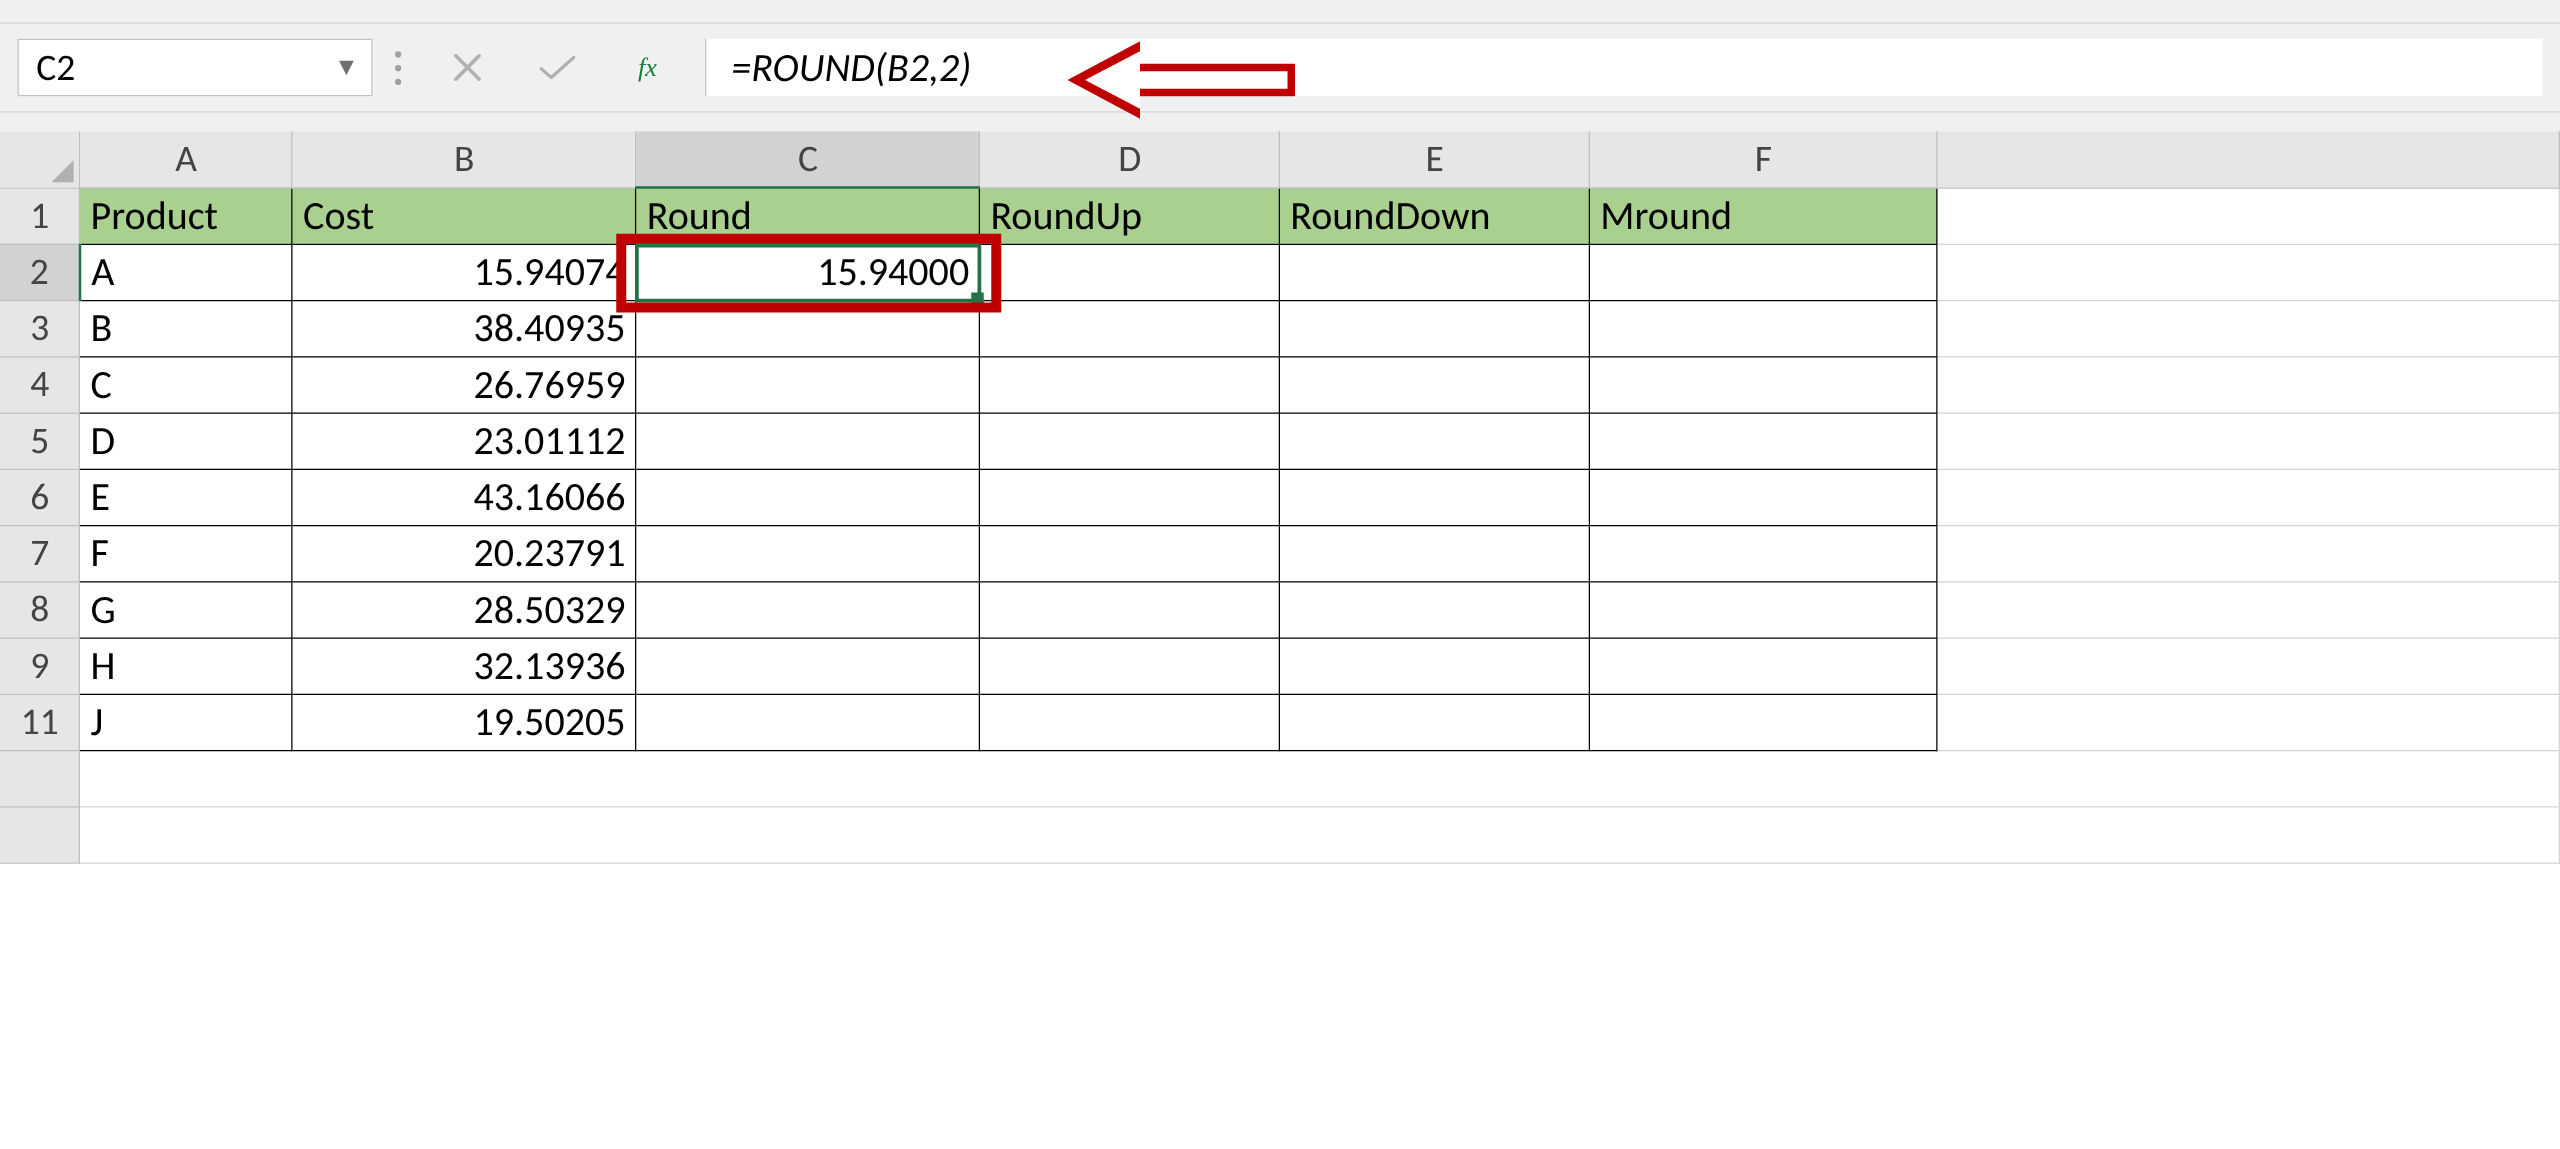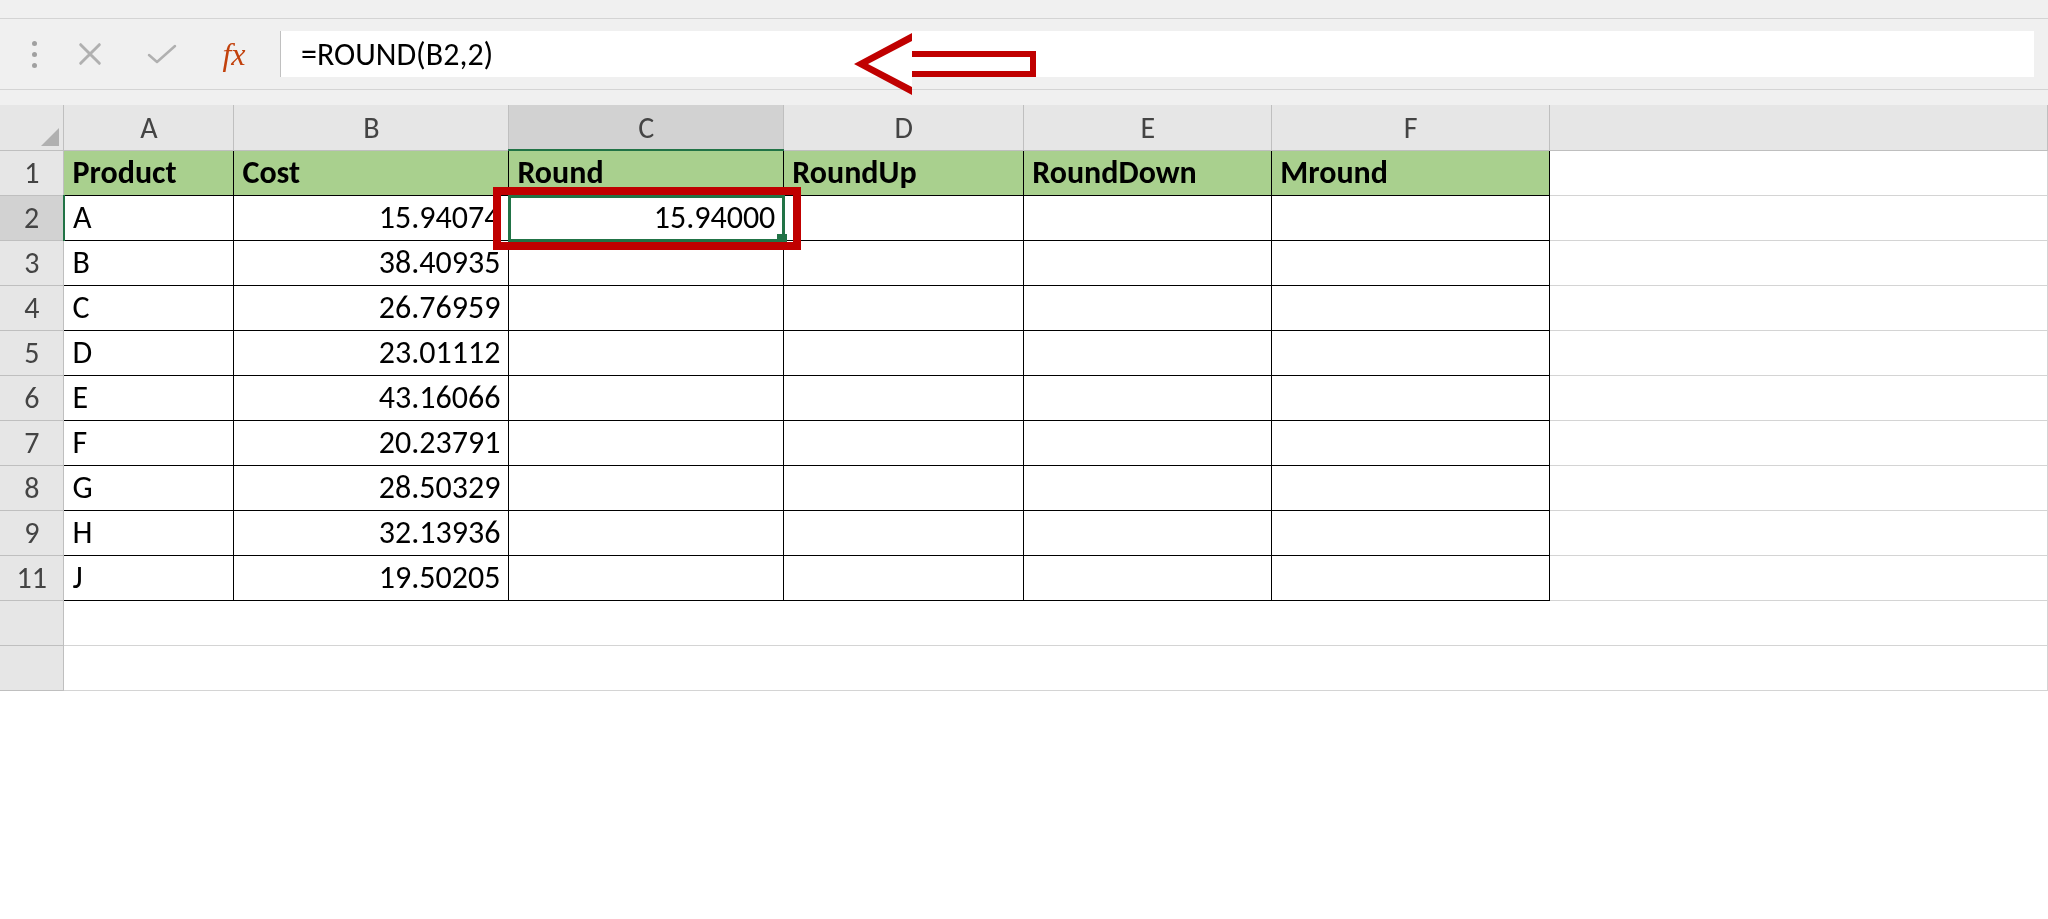--- a/index.html
+++ b/index.html
@@ -67,35 +67,36 @@
   .fbar-btn {
     width: 72px;
     height: 46px;
     display: flex;
     align-items: center;
     justify-content: center;
     color: #b0b0b0;
     font-size: 34px;
   }
   .fbar-btn.fxlbl {
-    color: #c2410c;
+    color: #15803d;
     font-style: italic;
     font-family: "Times New Roman", serif;
-    font-size: 32px;
+    font-size: 21px;
   }
   .formula-text {
     flex: 1;
     height: 46px;
     background: #fff;
     border-left: 1px solid #c0c0c0;
     display: flex;
     align-items: center;
     padding-left: 20px;
     font-size: 32px;
     margin-left: 10px;
+    font-style: italic;
   }
 
   
   .anno-arrow {
     position: absolute;
     left: 854px;
     top: 25px;
     pointer-events: none;
   }
 
@@ -163,21 +164,20 @@
   td.cell.bordered {
     border: 1px solid #000;
   }
   
   td.hdrcell {
     background: #a9d08e;
     border: 1px solid #000;
     padding: 0 8px;
     font-size: 32px;
     text-align: left;
-    font-weight: bold;
   }
   td.ral { text-align: right; }
   td.lal { text-align: left; }
 
   
   .cA { width: 170px; }
   .cB { width: 275px; }
   .cC { width: 275px; }
   .cD { width: 240px; }
   .cE { width: 248px; }
@@ -206,20 +206,24 @@
     box-sizing: border-box;
     pointer-events: none;
   }
 </style>
 </head>
 <body>
 
 <div class="app">
 
   <div class="fbar">
+    <div class="name-box">
+      <span>C2</span>
+      <span class="dd">▼</span>
+    </div>
     <div class="vdots">
       <span></span>
         <span></span>
         <span></span>
     </div>
     <div class="fbar-btn">
       <svg width="28" height="28" viewBox="0 0 24 24">
         <path d="M4 4 L20 20 M20 4 L4 20" stroke="#b0b0b0" stroke-width="2.5" stroke-linecap="round"></path>
       </svg>
     </div>

